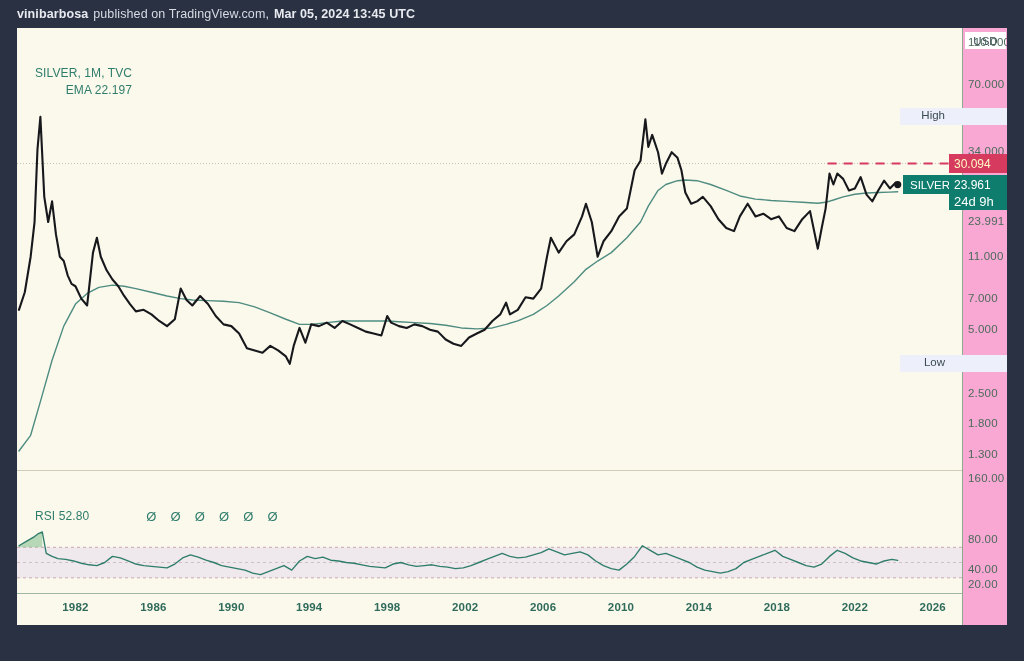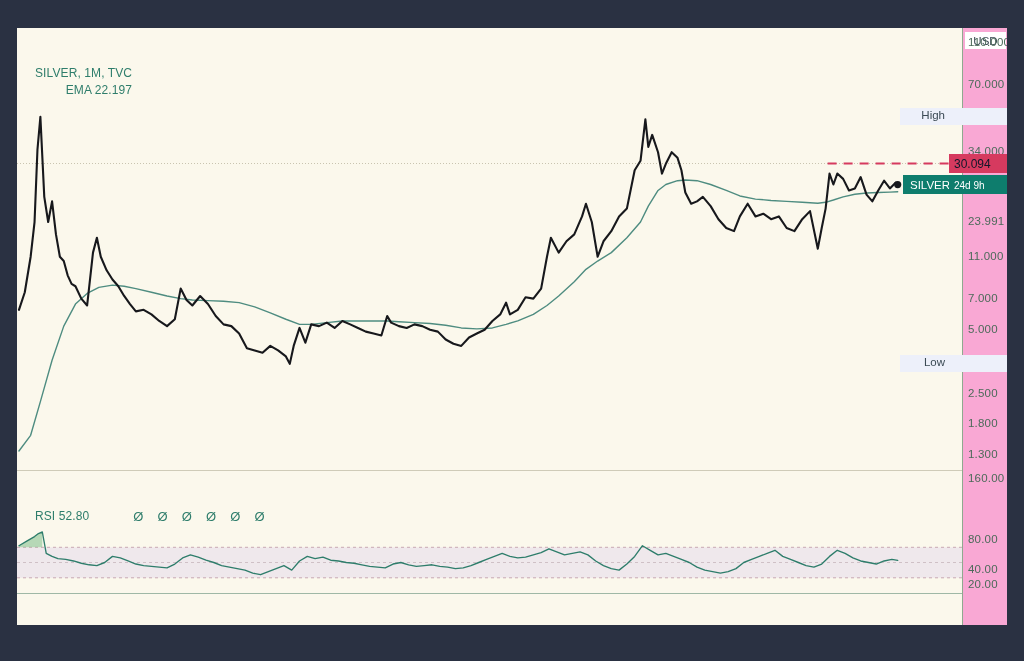--- a/index.html
+++ b/index.html
@@ -54,41 +54,41 @@
     display:flex; align-items:center; white-space:nowrap;
   }
   .hl-tag {
     position:absolute; font-size:11.5px; color:#3B4A54; text-align:right;
     white-space:nowrap;
   }
 
   
   .badge {
     position:absolute; display:flex; align-items:center;
-    font-size:12px; color:#0f172a; white-space:nowrap;
+    font-size:12px; color:#fef9c3; white-space:nowrap;
   }
   .badge-red {
     left:949px; background:#D63A5F; height:19px; width:58px;
     padding-left:5px; font-weight:normal;
   }
   .badge-silver-name {
     background:#0E7D6D; height:19px; display:flex; align-items:center;
     justify-content:flex-end; padding:0 7px; font-size:11.5px; color:#FFF;
   }
   .badge-silver-val {
     background:#0E7D6D; width:58px; padding-left:5px; color:#FFF;
   }
 
   
   .legend {
     position:absolute; font-size:12px; color:#2E7D6B; line-height:17px;
     white-space:nowrap; letter-spacing:.1px;
   }
   .legend-price { left:18px; top:37px;text-align:right; }
-  .legend-rsi   { left:18px; top:480px; display:flex; align-items:center; gap:2px; }
+  .legend-rsi   { left:18px; top:480px; display:flex; align-items:center; gap:15px; }
   .rsi-icons { display:inline-flex; gap:14px; margin-left:42px; color:#2E7D6B; font-size:13px; }
 
   
   .t-lbl {
     position:absolute; top:7px; font-size:11.5px; font-weight:bold;
     color:#2E6B5A; transform:translateX(-50%); letter-spacing:.2px;
   }
 
   
   .footer {
@@ -98,20 +98,25 @@
   }
   .tv-logo { display:block; }
 
   svg { display:block; }
 </style>
 </head>
 <body>
 
 <div id="root">
 
+  <div class="attrib">
+    <span style="margin-right:5px;">vinibarbosa</span>
+    <span class="pub" style="margin-right:5px;">published on TradingView.com,</span>
+    <span class="date">Mar 05, 2024 13:45 UTC</span>
+  </div>
 
   <div class="frame">
 
     <div class="pane-price">
       <svg width="945" height="442" viewBox="0 0 945 442">
 
         <line x1="0" y1="135.5" x2="945" y2="135.5" stroke="#C9C4B0" stroke-width="1" stroke-dasharray="1 2"></line>
 
         <path id="ema-path" fill="none" stroke="#4E8C80" stroke-width="1.4" stroke-linejoin="round" stroke-linecap="round" d="M1.95,423.03 L13.64,407.30 L23.38,373.68 L35.07,332.19 L46.76,298.13 L58.45,276.05 L70.14,265.45 L81.84,259.40 L95.47,257.08 L107.16,258.23 L118.86,260.58 L134.44,264.21 L150.03,267.99 L163.67,270.60 L175.36,271.93 L190.95,272.61 L206.54,273.28 L222.12,274.66 L237.71,278.90 L253.30,284.88 L268.89,291.27 L282.53,296.37 L294.22,296.37 L309.80,294.63 L325.39,292.94 L340.98,292.94 L356.57,292.94 L370.21,292.94 L381.90,293.78 L397.48,294.63 L413.07,295.50 L428.66,297.24 L444.25,299.93 L459.84,300.84 L475.42,299.93 L489.06,296.37 L500.75,292.94 L516.34,286.43 L529.98,277.46 L541.67,267.99 L557.26,253.71 L568.95,241.34 L580.64,233.04 L594.28,224.62 L609.87,209.77 L623.51,194.03 L631.30,178.12 L641.04,162.46 L648.84,156.48 L660.53,152.70 L668.32,151.96 L680.01,152.70 L693.65,156.48 L709.24,162.46 L722.88,167.97 L738.46,171.08 L754.05,172.44 L769.64,173.36 L785.23,174.30 L800.81,175.24 L808.61,174.30 L816.40,171.99 L826.14,168.85 L837.84,166.24 L849.53,164.96 L861.22,164.54 L872.91,164.12 L880.70,163.71"></path>
 
@@ -131,20 +136,34 @@
         <line id="rsi-upper" x1="0" y1="76.3" x2="945" y2="76.3" stroke="#C8A8B4" stroke-width="1" stroke-dasharray="3 3"></line>
         <line id="rsi-mid" x1="0" y1="91.5" x2="945" y2="91.5" stroke="#CFC0C6" stroke-width="1" stroke-dasharray="3 3"></line>
         <line id="rsi-lower" x1="0" y1="106.8" x2="945" y2="106.8" stroke="#C8A8B4" stroke-width="1" stroke-dasharray="3 3"></line>
         <path id="rsi-fill" fill="#7DBE8A" fill-opacity="0.55" stroke="none" d="M1.9,76.3 L1.9,74.7 L9.7,70.2 L17.5,65.6 L21.4,62.5 L25.3,61.0 L25.3,76.3 Z"></path>
         <path id="rsi-path" fill="none" stroke="#2E7D6B" stroke-width="1.35" stroke-linejoin="round" stroke-linecap="round" d="M1.95,74.72 L9.74,70.15 L17.54,65.57 L21.43,62.52 L25.33,61.00 L29.23,82.35 L35.07,85.40 L40.92,87.69 L48.71,88.45 L56.51,89.97 L64.30,92.26 L72.09,93.79 L79.89,94.55 L87.68,91.50 L95.47,85.40 L103.27,86.93 L111.06,89.97 L118.86,93.03 L126.65,94.55 L134.44,95.31 L142.24,96.08 L150.03,96.84 L157.82,93.03 L165.62,86.93 L173.41,83.88 L181.21,86.16 L189.00,89.21 L196.79,91.50 L204.59,94.55 L212.38,96.08 L220.18,97.60 L227.97,99.13 L235.76,102.17 L243.56,103.70 L251.35,100.65 L259.14,97.60 L266.94,94.55 L274.73,99.13 L282.53,89.97 L290.32,85.40 L298.11,87.69 L305.91,86.16 L313.70,89.21 L321.49,89.97 L329.29,91.50 L337.08,92.26 L344.88,93.79 L352.67,95.31 L360.46,96.08 L368.26,96.84 L376.05,93.03 L383.85,91.50 L391.64,93.79 L399.43,95.31 L407.23,94.55 L415.02,93.79 L422.81,95.31 L430.61,96.08 L438.40,97.60 L446.20,96.84 L453.99,94.55 L461.78,91.50 L469.58,88.45 L477.37,85.40 L485.16,82.35 L492.96,85.40 L500.75,86.93 L508.55,86.16 L516.34,83.88 L524.13,81.59 L531.93,77.78 L539.72,80.82 L547.52,83.88 L555.31,82.35 L563.10,80.82 L570.90,83.88 L578.69,89.97 L586.48,94.55 L594.28,97.60 L602.07,99.13 L609.87,93.03 L617.66,85.40 L625.45,74.72 L633.25,79.30 L641.04,83.88 L648.84,82.35 L656.63,85.40 L664.42,88.45 L672.22,91.50 L680.01,96.08 L687.80,99.13 L695.60,100.65 L703.39,102.17 L711.19,100.65 L718.98,97.60 L726.77,91.50 L734.57,88.45 L742.36,85.40 L750.15,82.35 L757.95,79.30 L765.74,85.40 L773.54,88.45 L781.33,91.50 L789.12,94.55 L796.92,96.08 L804.71,93.03 L812.51,85.40 L820.30,79.30 L828.09,82.35 L835.89,86.93 L843.68,89.97 L851.47,91.50 L859.27,93.03 L867.06,89.97 L874.86,88.45 L880.70,89.37"></path>
       </svg>
     </div>
 
     <div class="pane-sep2"></div>
 
+    <div class="timeaxis" id="timeaxis">
+        <div class="t-lbl" style="left: 58.4536px;">1982</div>
+        <div class="t-lbl" style="left: 136.392px;">1986</div>
+        <div class="t-lbl" style="left: 214.33px;">1990</div>
+        <div class="t-lbl" style="left: 292.268px;">1994</div>
+        <div class="t-lbl" style="left: 370.206px;">1998</div>
+        <div class="t-lbl" style="left: 448.144px;">2002</div>
+        <div class="t-lbl" style="left: 526.082px;">2006</div>
+        <div class="t-lbl" style="left: 604.021px;">2010</div>
+        <div class="t-lbl" style="left: 681.959px;">2014</div>
+        <div class="t-lbl" style="left: 759.897px;">2018</div>
+        <div class="t-lbl" style="left: 837.835px;">2022</div>
+        <div class="t-lbl" style="left: 915.773px;">2026</div>
+      </div>
 
     <div class="price-axis" id="price-axis">
       <div class="usd-box">USD</div>
     <div class="axis-lbl" style="top: 8.47243px;">110.000</div>
         <div class="axis-lbl" style="top: 50.335px;">70.000</div>
         <div class="axis-lbl" style="top: 81.8124px;">49.831</div>
         <div class="axis-lbl" style="top: 117.219px;">34.000</div>
         <div class="axis-lbl" style="top: 187.032px;">23.991</div>
         <div class="axis-lbl" style="top: 221.736px;">11.000</div>
         <div class="axis-lbl" style="top: 263.599px;">7.000</div>
@@ -187,18 +206,18 @@
   <div class="badge badge-red" id="alert-badge" style="top: 154.021px;">
     <span>30.094</span>
   </div>
 
   <div class="badge badge-silver-name" id="silver-name-badge" style="left: 903px; top: 175.129px;">
     <span>SILVER</span>
   </div>
   <div class="badge badge-silver-val" id="silver-val-badge" style="left: 949px; top: 175.129px; height: 19px;">
     <span>23.961</span>
   </div>
-  <div class="badge badge-silver-val" id="silver-cd-badge" style="left: 949px; top: 177px; height: 17px; font-size: 10px;">
+  <div class="badge badge-silver-val" id="silver-cd-badge" style="left: 949px; top: 193px; height: 17px; font-size: 13px;">
     <span>24d 9h</span>
   </div>
 
 
 </div>
 
 </body></html>

